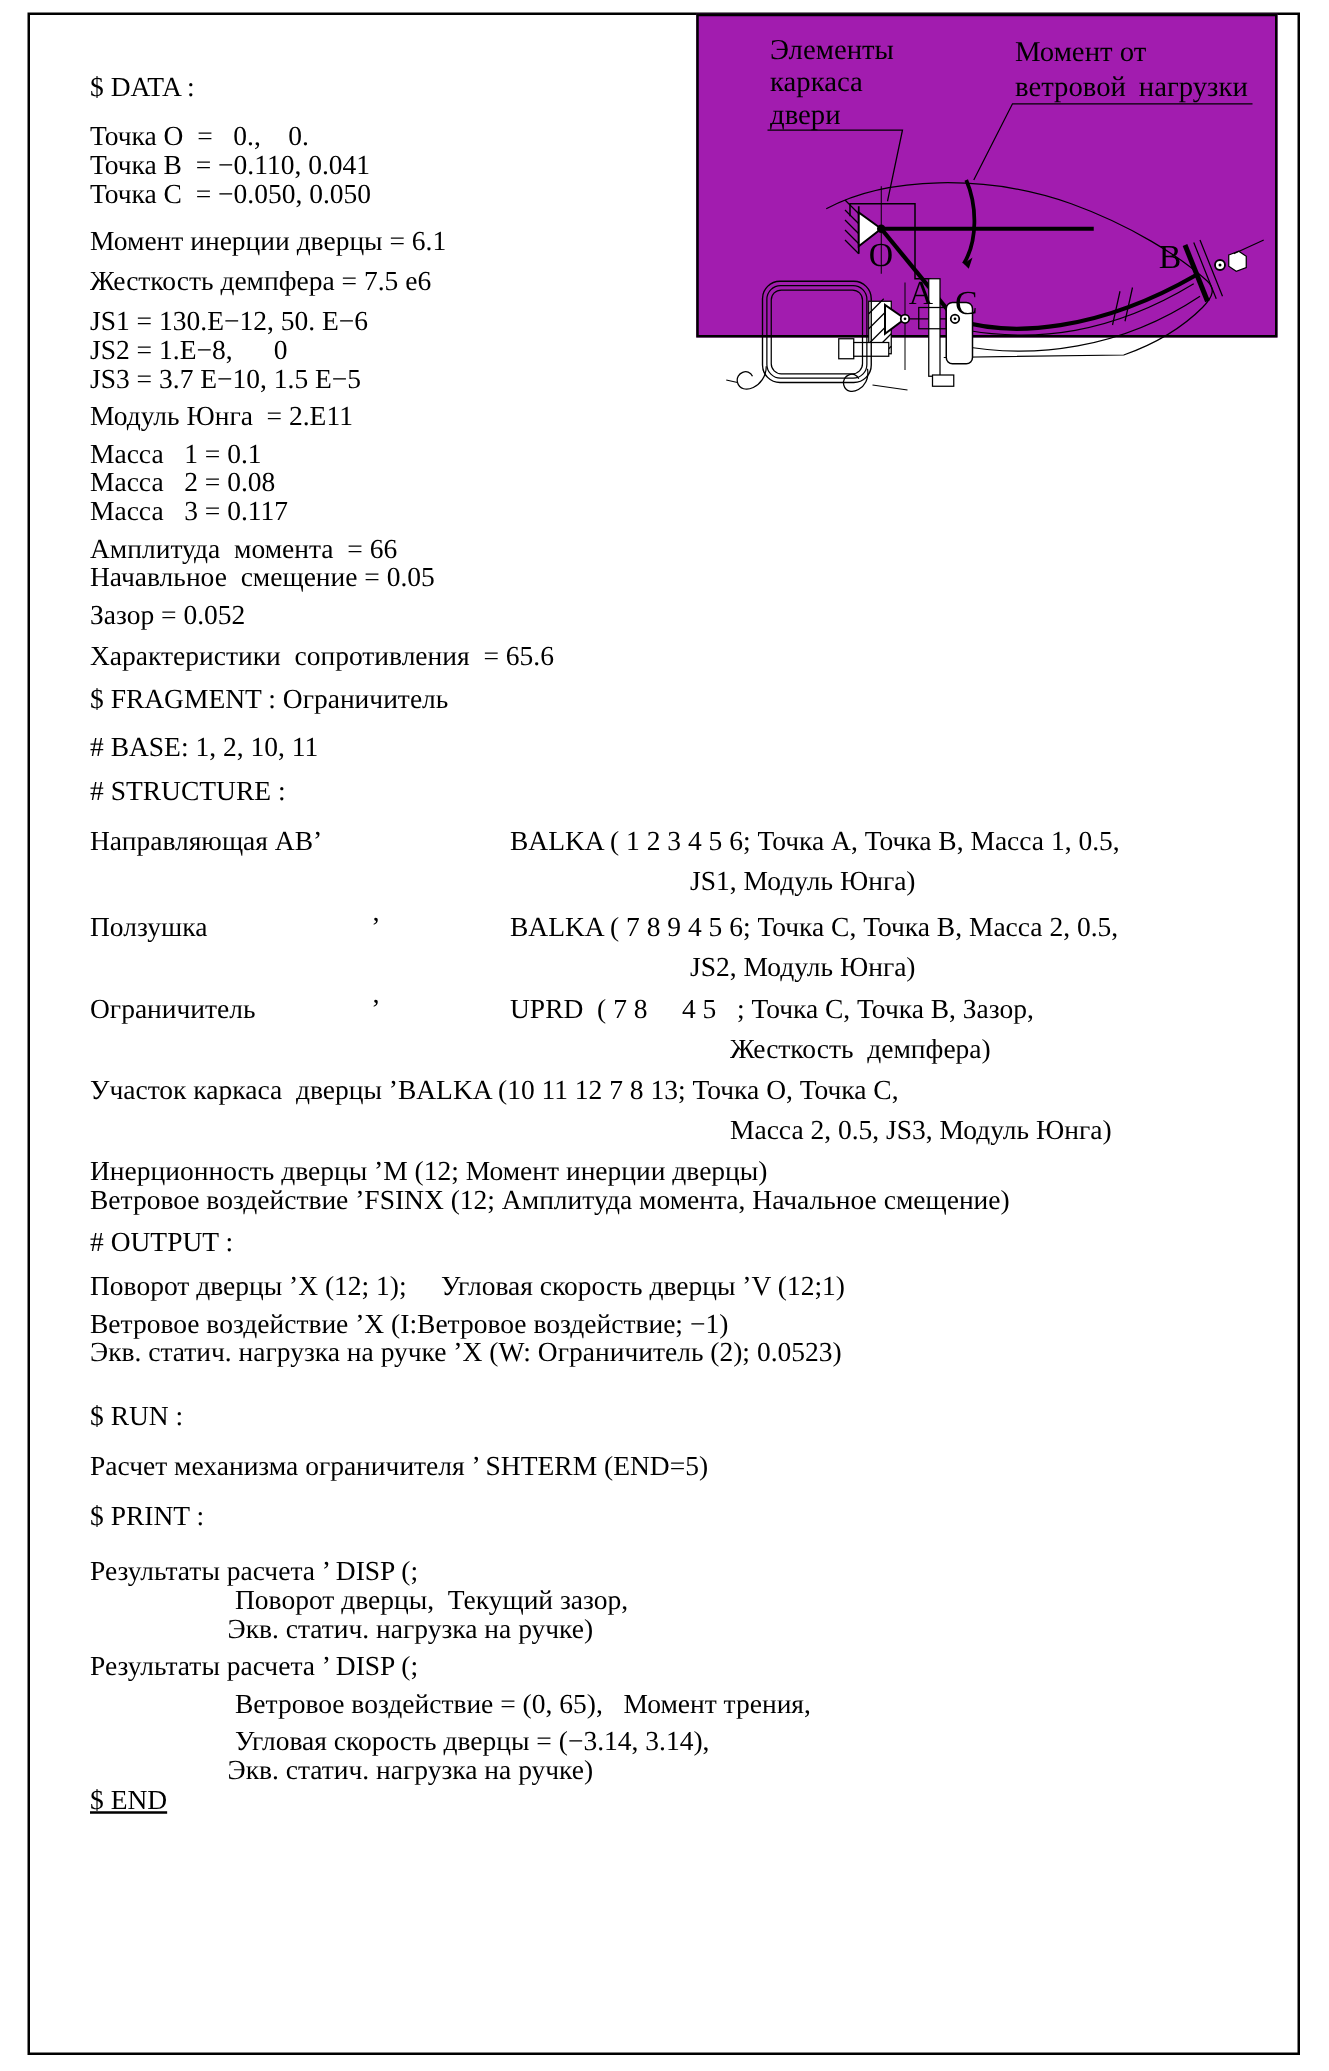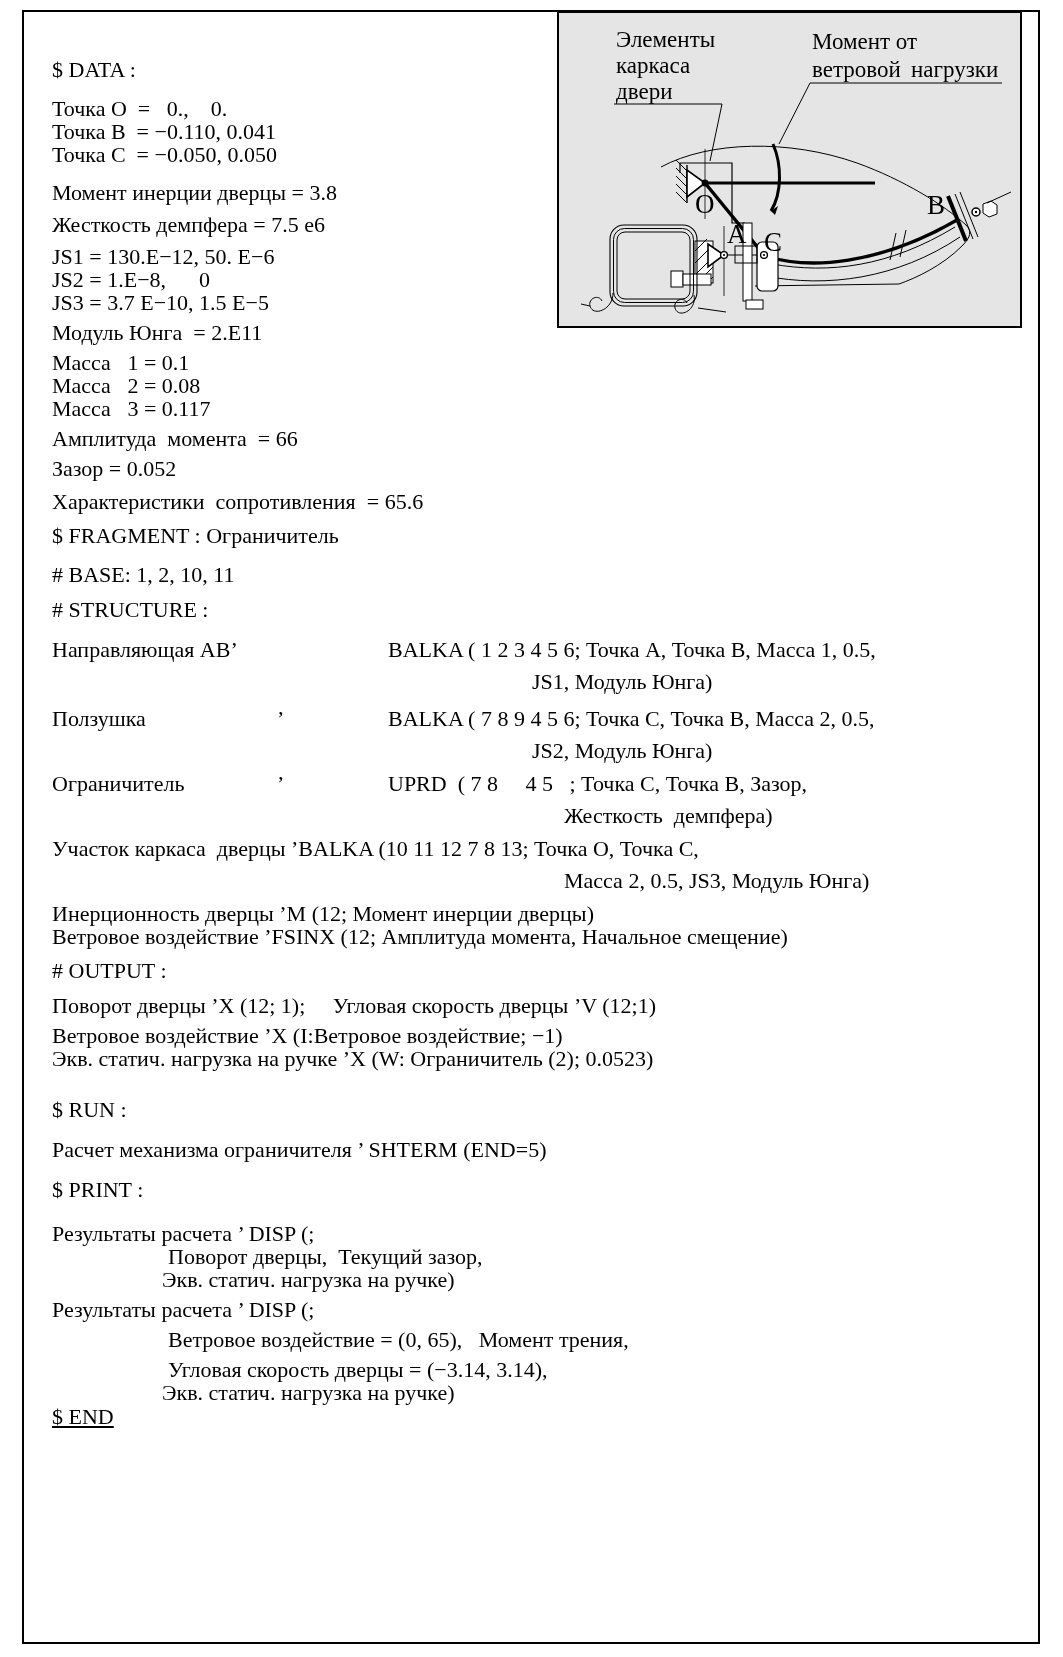--- a/index.html
+++ b/index.html
@@ -1,50 +1,51 @@
 <!DOCTYPE html>
 <html><head>
 <meta charset="utf-8">
 <style>
   html,body{margin:0;padding:0;background:#ffffff;}
   body{width:1063px;height:1657px;position:relative;overflow:hidden;
        font-family:"Liberation Serif","DejaVu Serif",serif;color:#000;}
   .page-border{position:absolute;left:22px;top:10px;width:1018px;height:1634px;
        border:2px solid #000;box-sizing:border-box;background:#fff;}
-  .listing{position:absolute;left:52px;top:12px;width:956px;
+  .listing{position:absolute;left:72px;top:12px;width:956px;
        font-size:22px;line-height:23px;}
   .line{white-space:pre-wrap;}
   .col{display:inline-block;white-space:pre;vertical-align:top;}
-  .diagram-box{position:absolute;left:557px;top:11px;width:465px;height:317px;
-       border:2px solid #000;box-sizing:border-box;background:#e5e5e5;}
+  .diagram-box{position:absolute;left:557px;top:11px;width:465px;height:259px;
+       border:2px solid #000;box-sizing:border-box;background:#a21caf;}
   svg{display:block;}
   svg text{font-family:"Liberation Serif","DejaVu Serif",serif;fill:#000;}
   .dlabel{font-size:23px;}
   .plabel{font-size:27px;}
 </style>
 </head>
 <body>
 
 <div class="page-border"></div>
 
 <div class="listing">
     <div class="line" style="margin-top: 46px;">$ DATA :</div>
     <div class="line" style="margin-top: 16px;">Точка O  =   0.,    0.</div>
     <div class="line">Точка B  = −0.110, 0.041</div>
     <div class="line">Точка C  = −0.050, 0.050</div>
-    <div class="line" style="margin-top: 15px;">Момент инерции дверцы = 3.8</div>
+    <div class="line" style="margin-top: 15px;">Момент инерции дверцы = 6.1</div>
     <div class="line" style="margin-top: 9px;">Жесткость демпфера = 7.5 e6</div>
     <div class="line" style="margin-top: 9px;">JS1 = 130.E−12, 50. E−6</div>
     <div class="line">JS2 = 1.E−8,      0</div>
     <div class="line">JS3 = 3.7 E−10, 1.5 E−5</div>
     <div class="line" style="margin-top: 7px;">Модуль Юнга  = 2.E11</div>
     <div class="line" style="margin-top: 7px;">Масса   1 = 0.1</div>
     <div class="line">Масса   2 = 0.08</div>
     <div class="line">Масса   3 = 0.117</div>
     <div class="line" style="margin-top: 7px;">Амплитуда  момента  = 66</div>
+    <div class="line">Начавльное  смещение = 0.05</div>
     <div class="line" style="margin-top: 7px;">Зазор = 0.052</div>
     <div class="line" style="margin-top: 10px;">Характеристики  сопротивления  = 65.6</div>
     <div class="line" style="margin-top: 11px;">$ FRAGMENT : Ограничитель</div>
     <div class="line" style="margin-top: 16px;"># BASE: 1, 2, 10, 11</div>
     <div class="line" style="margin-top: 12px;"># STRUCTURE :</div>
     <div class="line" style="margin-top: 17px;"><span class="col" style="width: 336px;">Направляющая AB’</span><span class="col">BALKA ( 1 2 3 4 5 6; Точка A, Точка B, Масса 1, 0.5,</span></div>
     <div class="line" style="margin-top: 9px; padding-left: 480px;">JS1, Модуль Юнга)</div>
     <div class="line" style="margin-top: 14px;"><span class="col" style="width: 225px;">Ползушка</span><span class="col" style="width: 111px;">’</span><span class="col">BALKA ( 7 8 9 4 5 6; Точка C, Точка B, Масса 2, 0.5,</span></div>
     <div class="line" style="margin-top: 9px; padding-left: 480px;">JS2, Модуль Юнга)</div>
     <div class="line" style="margin-top: 10px;"><span class="col" style="width: 225px;">Ограничитель</span><span class="col" style="width: 111px;">’</span><span class="col">UPRD  ( 7 8     4 5   ; Точка C, Точка B, Зазор,</span></div>

